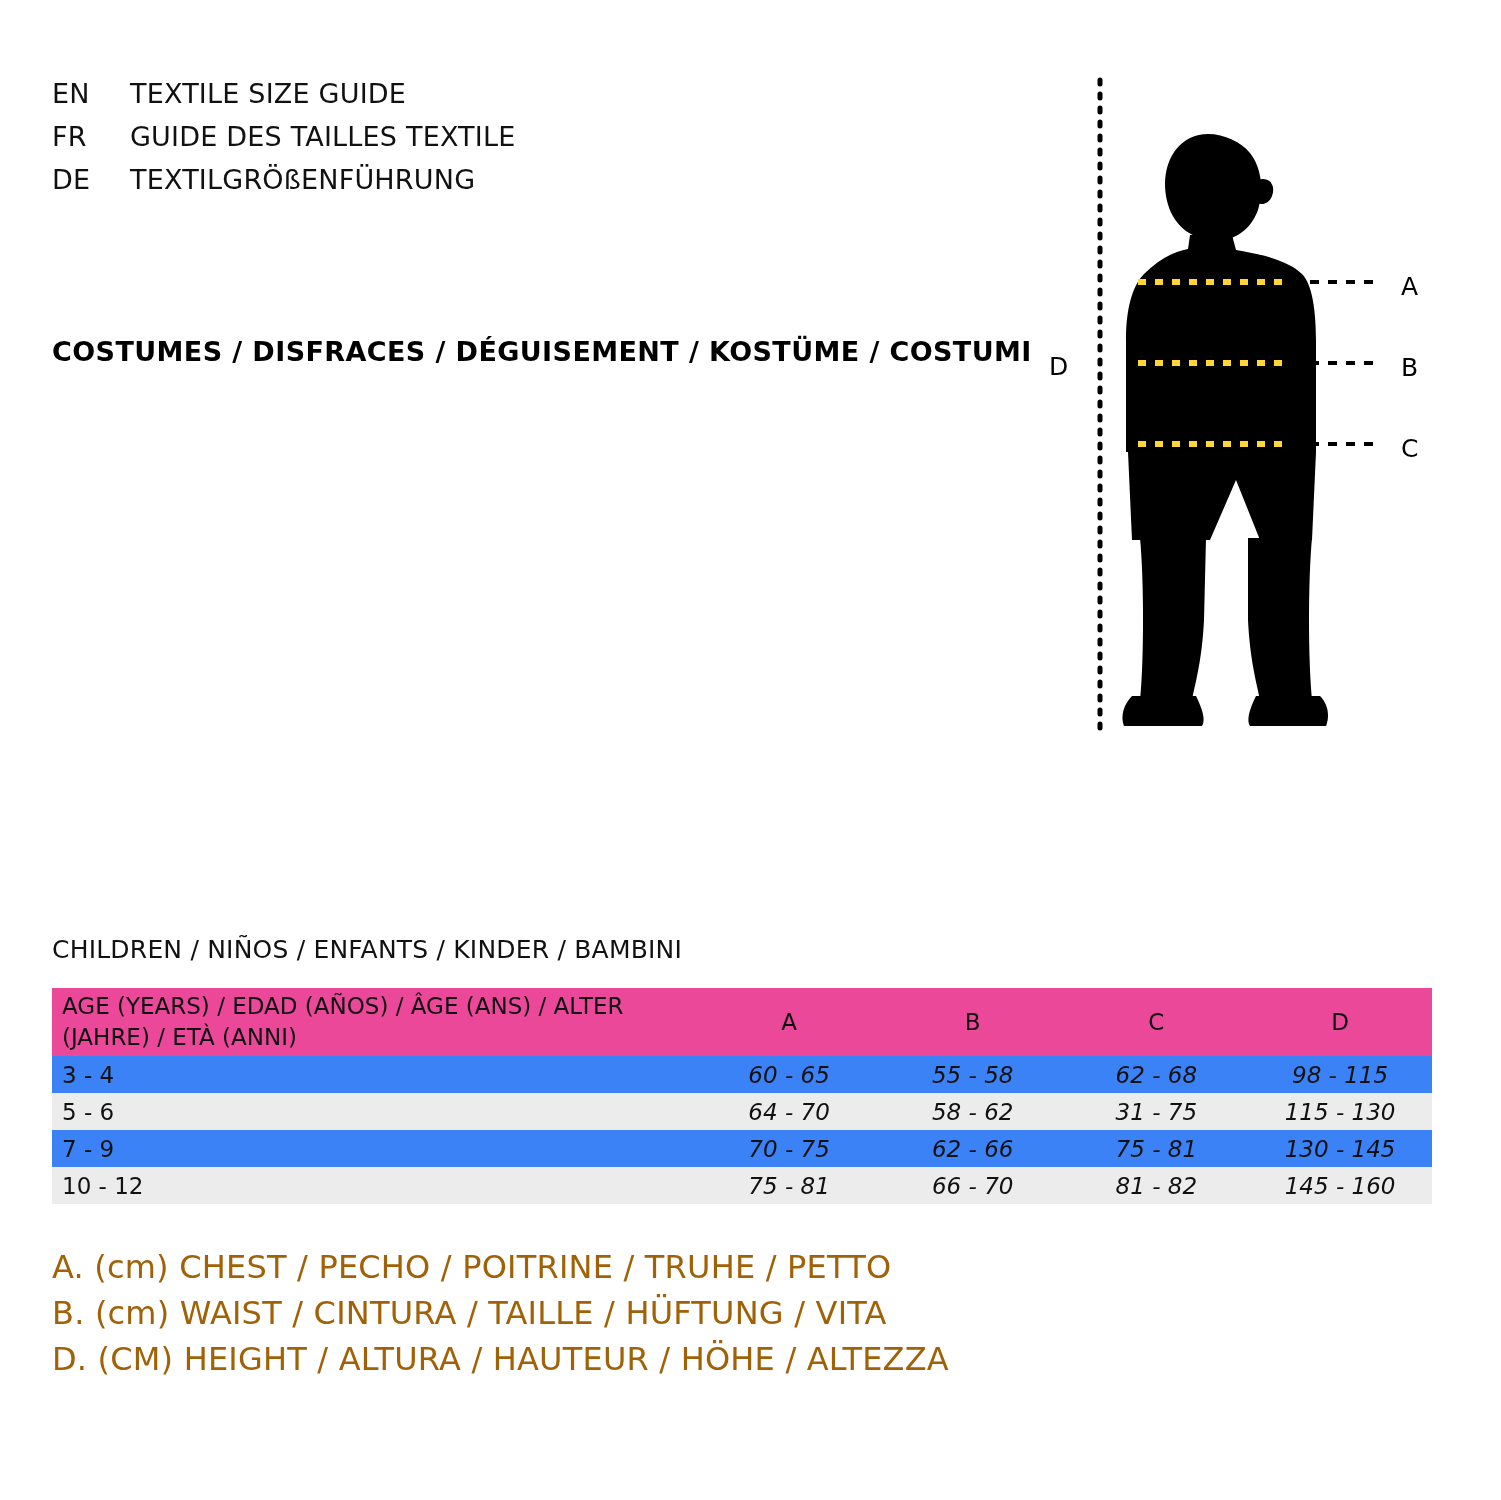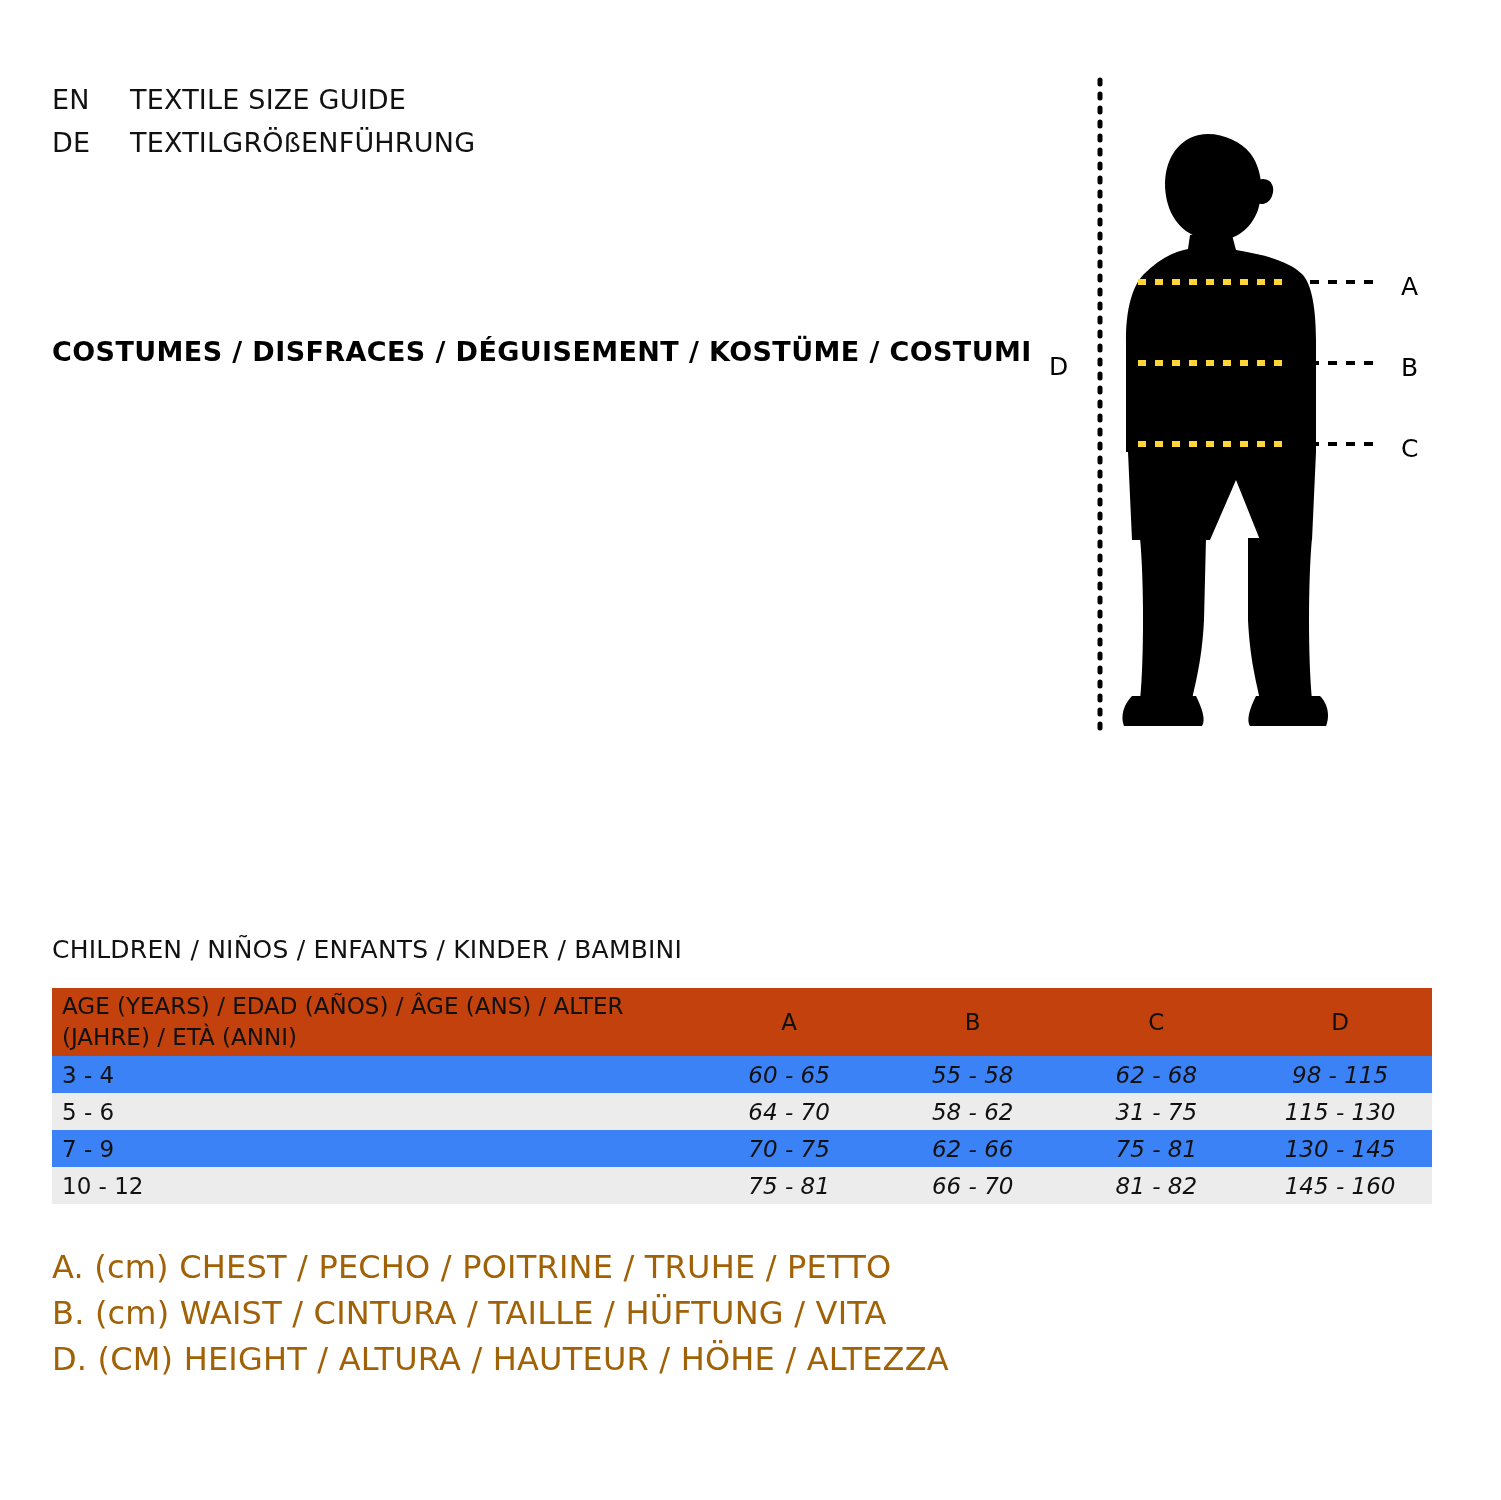--- a/index.html
+++ b/index.html
@@ -18,21 +18,21 @@
 
   
   .lang-block {
     position: absolute;
     left: 52px;
     top: 72px;
     width: 960px;
   }
   .lang-row {
     display: flex;
-    align-items: flex-end;
+    align-items: center;
     height: 43px;
     font-size: 27px;
     letter-spacing: 0.2px;
     color: #111111;
   }
   .lang-code {
     width: 78px;
     flex: 0 0 78px;
   }
   .lang-text {
@@ -92,21 +92,21 @@
     font-size: 23px;
     color: #111;
   }
   table.size-table th,
   table.size-table td {
     padding: 0;
     font-weight: normal;
     vertical-align: middle;
   }
   table.size-table thead tr {
-    background: #c2410c;
+    background: #ec4899;
     height: 68px;
   }
   table.size-table thead th.head-age {
     text-align: left;
     padding-left: 10px;
     line-height: 1.35;
     width: 640px;
   }
   table.size-table thead th.head-col {
     text-align: center;
@@ -144,20 +144,24 @@
     letter-spacing: 0.2px;
   }
 </style>
 </head>
 <body>
 
 <div class="lang-block">
   <div class="lang-row">
     <span class="lang-code">EN</span>
     <span class="lang-text">TEXTILE SIZE GUIDE</span>
+  </div>
+  <div class="lang-row">
+    <span class="lang-code">FR</span>
+    <span class="lang-text">GUIDE DES TAILLES TEXTILE</span>
   </div>
   <div class="lang-row">
     <span class="lang-code">DE</span>
     <span class="lang-text">TEXTILGRÖßENFÜHRUNG</span>
   </div>
 </div>
 
 <div class="costumes-line">COSTUMES / DISFRACES / DÉGUISEMENT / KOSTÜME / COSTUMI</div>
 
 <div class="figure-area">

